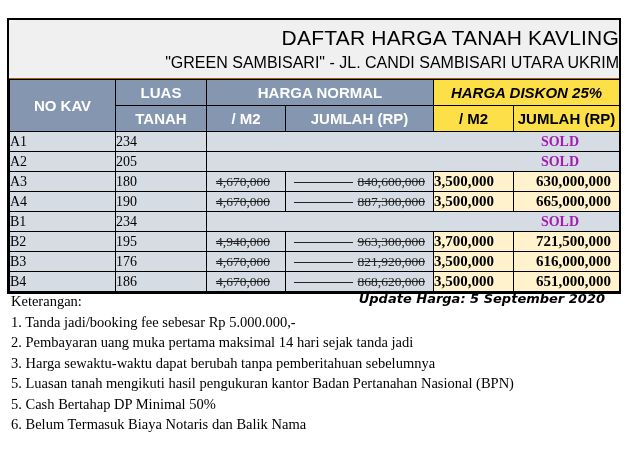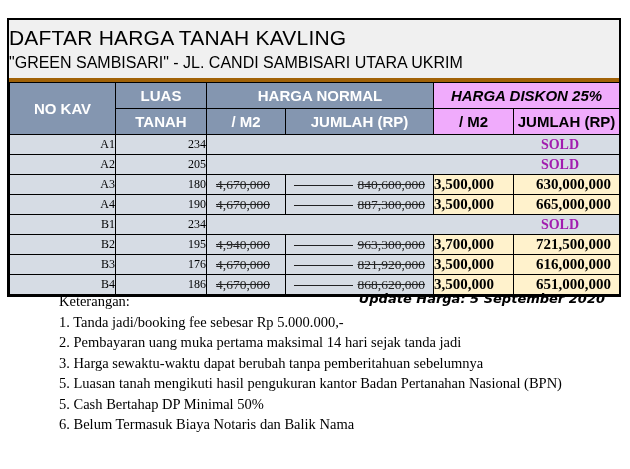--- a/index.html
+++ b/index.html
@@ -1,37 +1,37 @@
 <!DOCTYPE html>
 <html><head>
 <meta charset="utf-8">
 <style>
   html, body { margin: 0; padding: 0; background: #ffffff; }
   body { width: 630px; height: 469px; position: relative; overflow: hidden; font-family: "Liberation Serif", serif; }
   .sheet { position: absolute; left: 7px; top: 18px; width: 614px; border: 2px solid #000; box-sizing: border-box; }
-  .title-block { background: #f0f0f0; height: 58px; border-bottom: 4px solid #a16207; text-align: left; font-family: "Liberation Sans", sans-serif; color: #000; }
+  .title-block { background: #f0f0f0; height: 58px; border-bottom: 1px solid #a16207; text-align: right; font-family: "Liberation Sans", sans-serif; color: #000; }
   .title-main { font-size: 21px; line-height: 22px; padding-top: 7px; letter-spacing: 0.2px; }
   .title-sub { font-size: 16px; line-height: 20px; padding-top: 4px; }
   table { border-collapse: collapse; width: 100%; table-layout: fixed; }
   td, th { border: 1px solid #000; padding: 0; box-sizing: border-box; }
   th { font-family: "Liberation Sans", sans-serif; font-weight: bold; font-size: 15px; color: #ffffff; background: #8496b0; height: 25px; line-height: 25px; text-align: center; }
-  th.disc { background: #f0abfc; color: #000; }
+  th.disc { background: #fde047; color: #000; }
   th.disc-title { font-style: italic; }
-  tbody td { height: 20px; line-height: 19px; font-size: 12px; color: #000; background: #d6dce4; text-align: right; }
+  tbody td { height: 20px; line-height: 19px; font-size: 14px; color: #000; background: #d6dce4; text-align: left; }
   td.strike { text-align: center; padding-right: 6px; text-decoration: line-through; font-size: 13.5px; color: #222; }
   td.strike-wide { text-align: right; padding-right: 8px; font-size: 13.5px; color: #222; position: relative; }
   td.strike-wide span { text-decoration: line-through; }
   td.strike-wide::before { content: ""; position: absolute; left: 8px; right: 80px; top: 10px; height: 1px; background: #222; }
   td.disc { background: #fff2cc; font-weight: bold; font-size: 15px; }
   td.disc-m2 { text-align: left; }
   td.disc-total { text-align: right; padding-right: 8px; }
   td.sold { text-align: right; color: #a21caf; font-weight: bold; font-size: 14px; padding-right: 40px; }
   .below { position: absolute; left: 11px; top: 291px; width: 600px; font-family: "Liberation Serif", serif; font-size: 14.5px; color: #000; }
   .update { position: absolute; right: 25px; top: 291px; font-family: "DejaVu Sans", sans-serif; font-style: italic; font-weight: bold; font-size: 13px; color: #000; }
-  .note-line { height: 20.5px; line-height: 20.5px; white-space: nowrap; margin-left: 48px; }
+  .note-line { height: 20.5px; line-height: 20.5px; white-space: nowrap; }
 </style>
 </head>
 <body>
 
 <div class="sheet">
   <div class="title-block">
     <div class="title-main">DAFTAR HARGA TANAH KAVLING</div>
     <div class="title-sub">"GREEN SAMBISARI" - JL. CANDI SAMBISARI UTARA UKRIM</div>
   </div>
   <table>

